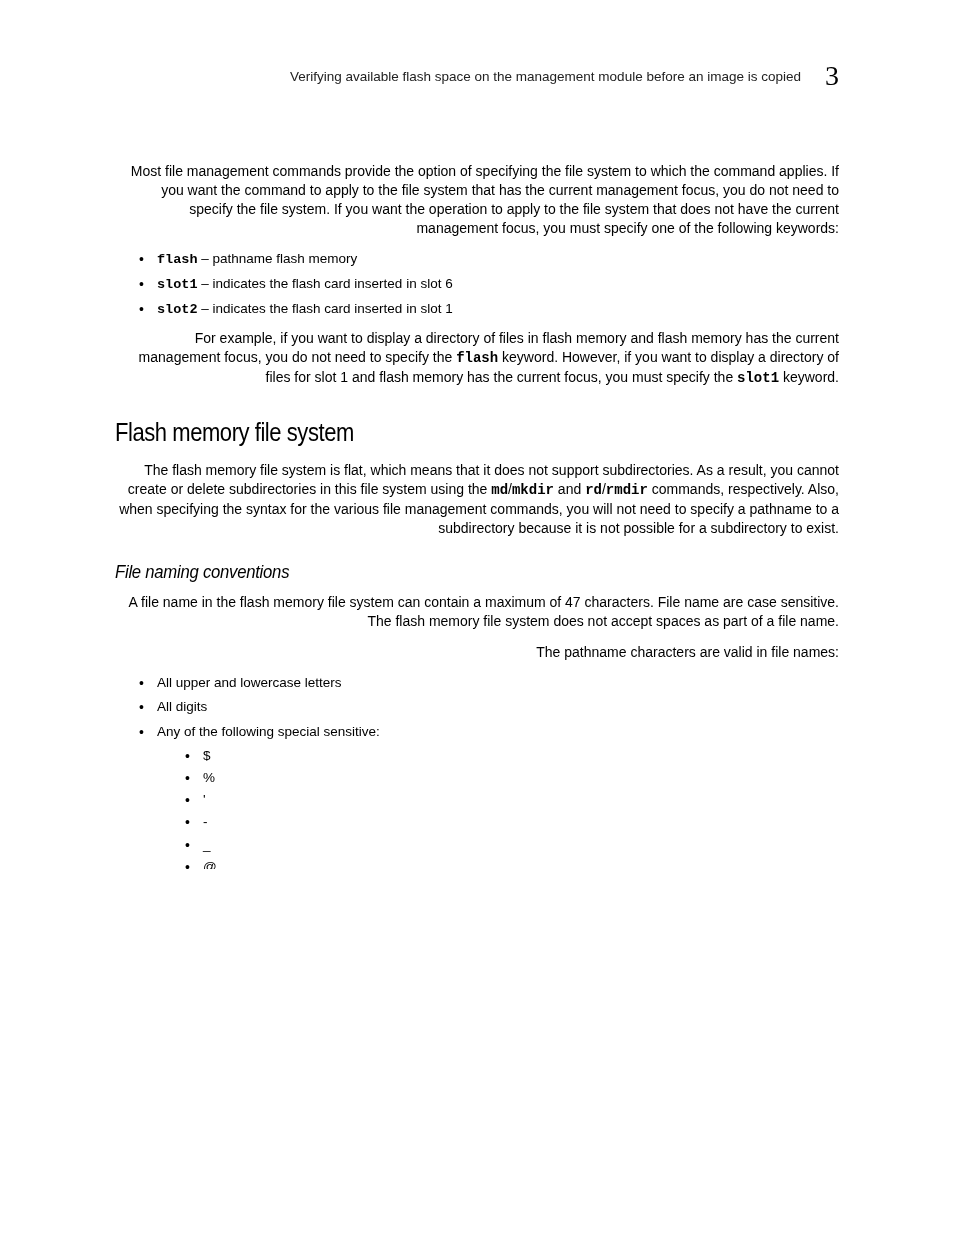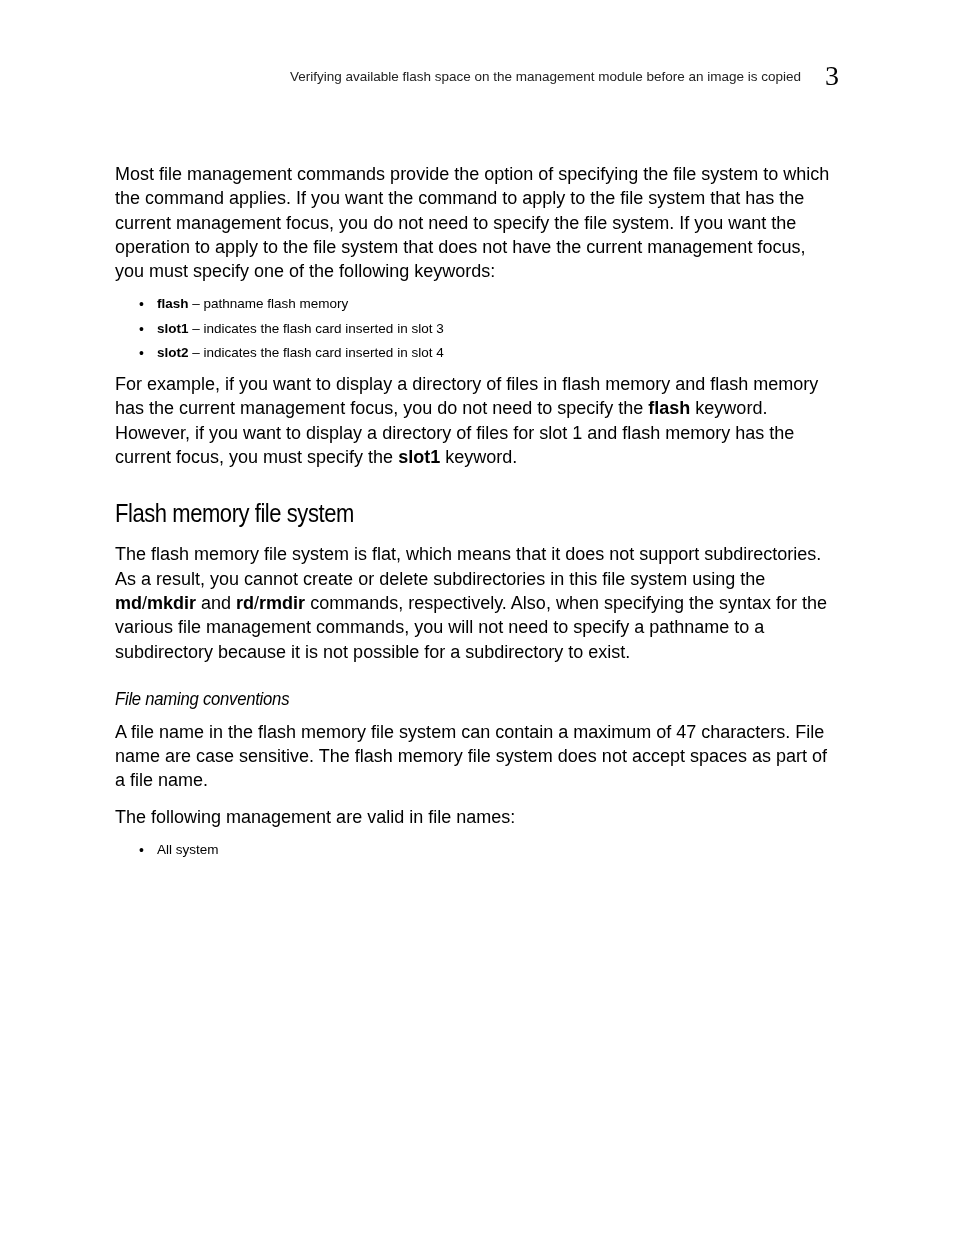--- a/index.html
+++ b/index.html
@@ -26,23 +26,24 @@
   .header-text {
     font-size: 13.5px;
     color: #222;
   }
   .chapter-num {
     font-family: Georgia, 'Times New Roman', serif;
     font-size: 28px;
     font-weight: 400;
   }
   .body-text {
-    font-size: 18px;
+    font-size: 14px;
     line-height: 1.35;
     margin: 8px 0 12px 0;
+    text-align: right;
   }
   .bullet-list {
     margin: 0 0 10px 0;
     padding-left: 42px;
     list-style: none;
   }
   .bullet-list > li {
     font-size: 13.5px;
     line-height: 1.35;
     margin-bottom: 6px;
@@ -56,20 +57,21 @@
   }
   .bullet-list.inner {
     margin: 6px 0 0 0;
     padding-left: 46px;
   }
   .bullet-list.inner > li {
     margin-bottom: 4px;
   }
   .bold {
     font-weight: bold;
+    font-family: Liberation Mono, monospace;
   }
   h2 {
     font-family: Arial, Helvetica, sans-serif;
     font-weight: 400;
     font-size: 25px;
     margin: 30px 0 14px 0;
     letter-spacing: -0.5px;
   }
   h2.condensed {
     transform: scaleX(0.88);
@@ -95,42 +97,43 @@
 
   <div class="header">
     <span class="header-text">Verifying available flash space on the management  module before an image is copied</span>
     <span class="chapter-num">3</span>
   </div>
 
   <p class="body-text">Most file management commands provide the option of specifying the file system to which the command applies. If you want the command to apply to the file system that has the current management focus, you do not need to specify the file system. If you want the operation to apply to the file system that does not have the current management focus, you must specify one of the following keywords:</p>
 
   <ul class="bullet-list">
     <li><span class="bold">flash</span><span> – pathname flash memory</span></li>
-    <li><span class="bold">slot1</span><span> – indicates the flash card inserted in slot 3</span></li>
-    <li><span class="bold">slot2</span><span> – indicates the flash card inserted in slot 4</span></li>
+    <li><span class="bold">slot1</span><span> – indicates the flash card inserted in slot 6</span></li>
+    <li><span class="bold">slot2</span><span> – indicates the flash card inserted in slot 1</span></li>
   </ul>
 
   <p class="body-text">
     <span>For example, if you want to display a directory of files in flash memory and flash memory has the current management focus, you do not need to specify the </span><span class="bold">flash</span><span> keyword. However, if you want to display a directory of files for slot 1 and flash memory has the current focus, you must specify the </span><span class="bold">slot1</span><span> keyword.</span>
   </p>
 
   <h2 class="condensed">Flash memory file system</h2>
 
   <p class="body-text">
     <span>The flash memory file system is flat, which means that it does not support subdirectories. As a result, you cannot create or delete subdirectories in this file system using the </span><span class="bold">md</span><span>/</span><span class="bold">mkdir</span><span> and </span><span class="bold">rd</span><span>/</span><span class="bold">rmdir</span><span> commands, respectively. Also, when specifying the syntax for the various file management commands, you will not need to specify a pathname to a subdirectory because it is not possible for a subdirectory to exist.</span>
   </p>
 
   <h3 class="condensed">File naming conventions</h3>
 
   <p class="body-text">A file name in the flash memory file system can contain a maximum of 47 characters. File name are case sensitive. The flash memory file system does not accept spaces as part of a file name.</p>
 
-  <p class="body-text">The following management are valid in file names:</p>
+  <p class="body-text">The pathname characters are valid in file names:</p>
 
   <ul class="bullet-list">
-    <li>All system</li>
+    <li>All upper and lowercase letters</li>
+    <li>All digits</li>
     <li>
       <span>Any of the following special sensitive:</span>
       <ul class="bullet-list inner">
         <li>$</li>
         <li>%</li>
         <li>'</li>
         <li>-</li>
         <li>_</li>
         <li>@</li>
         <li>~</li>

